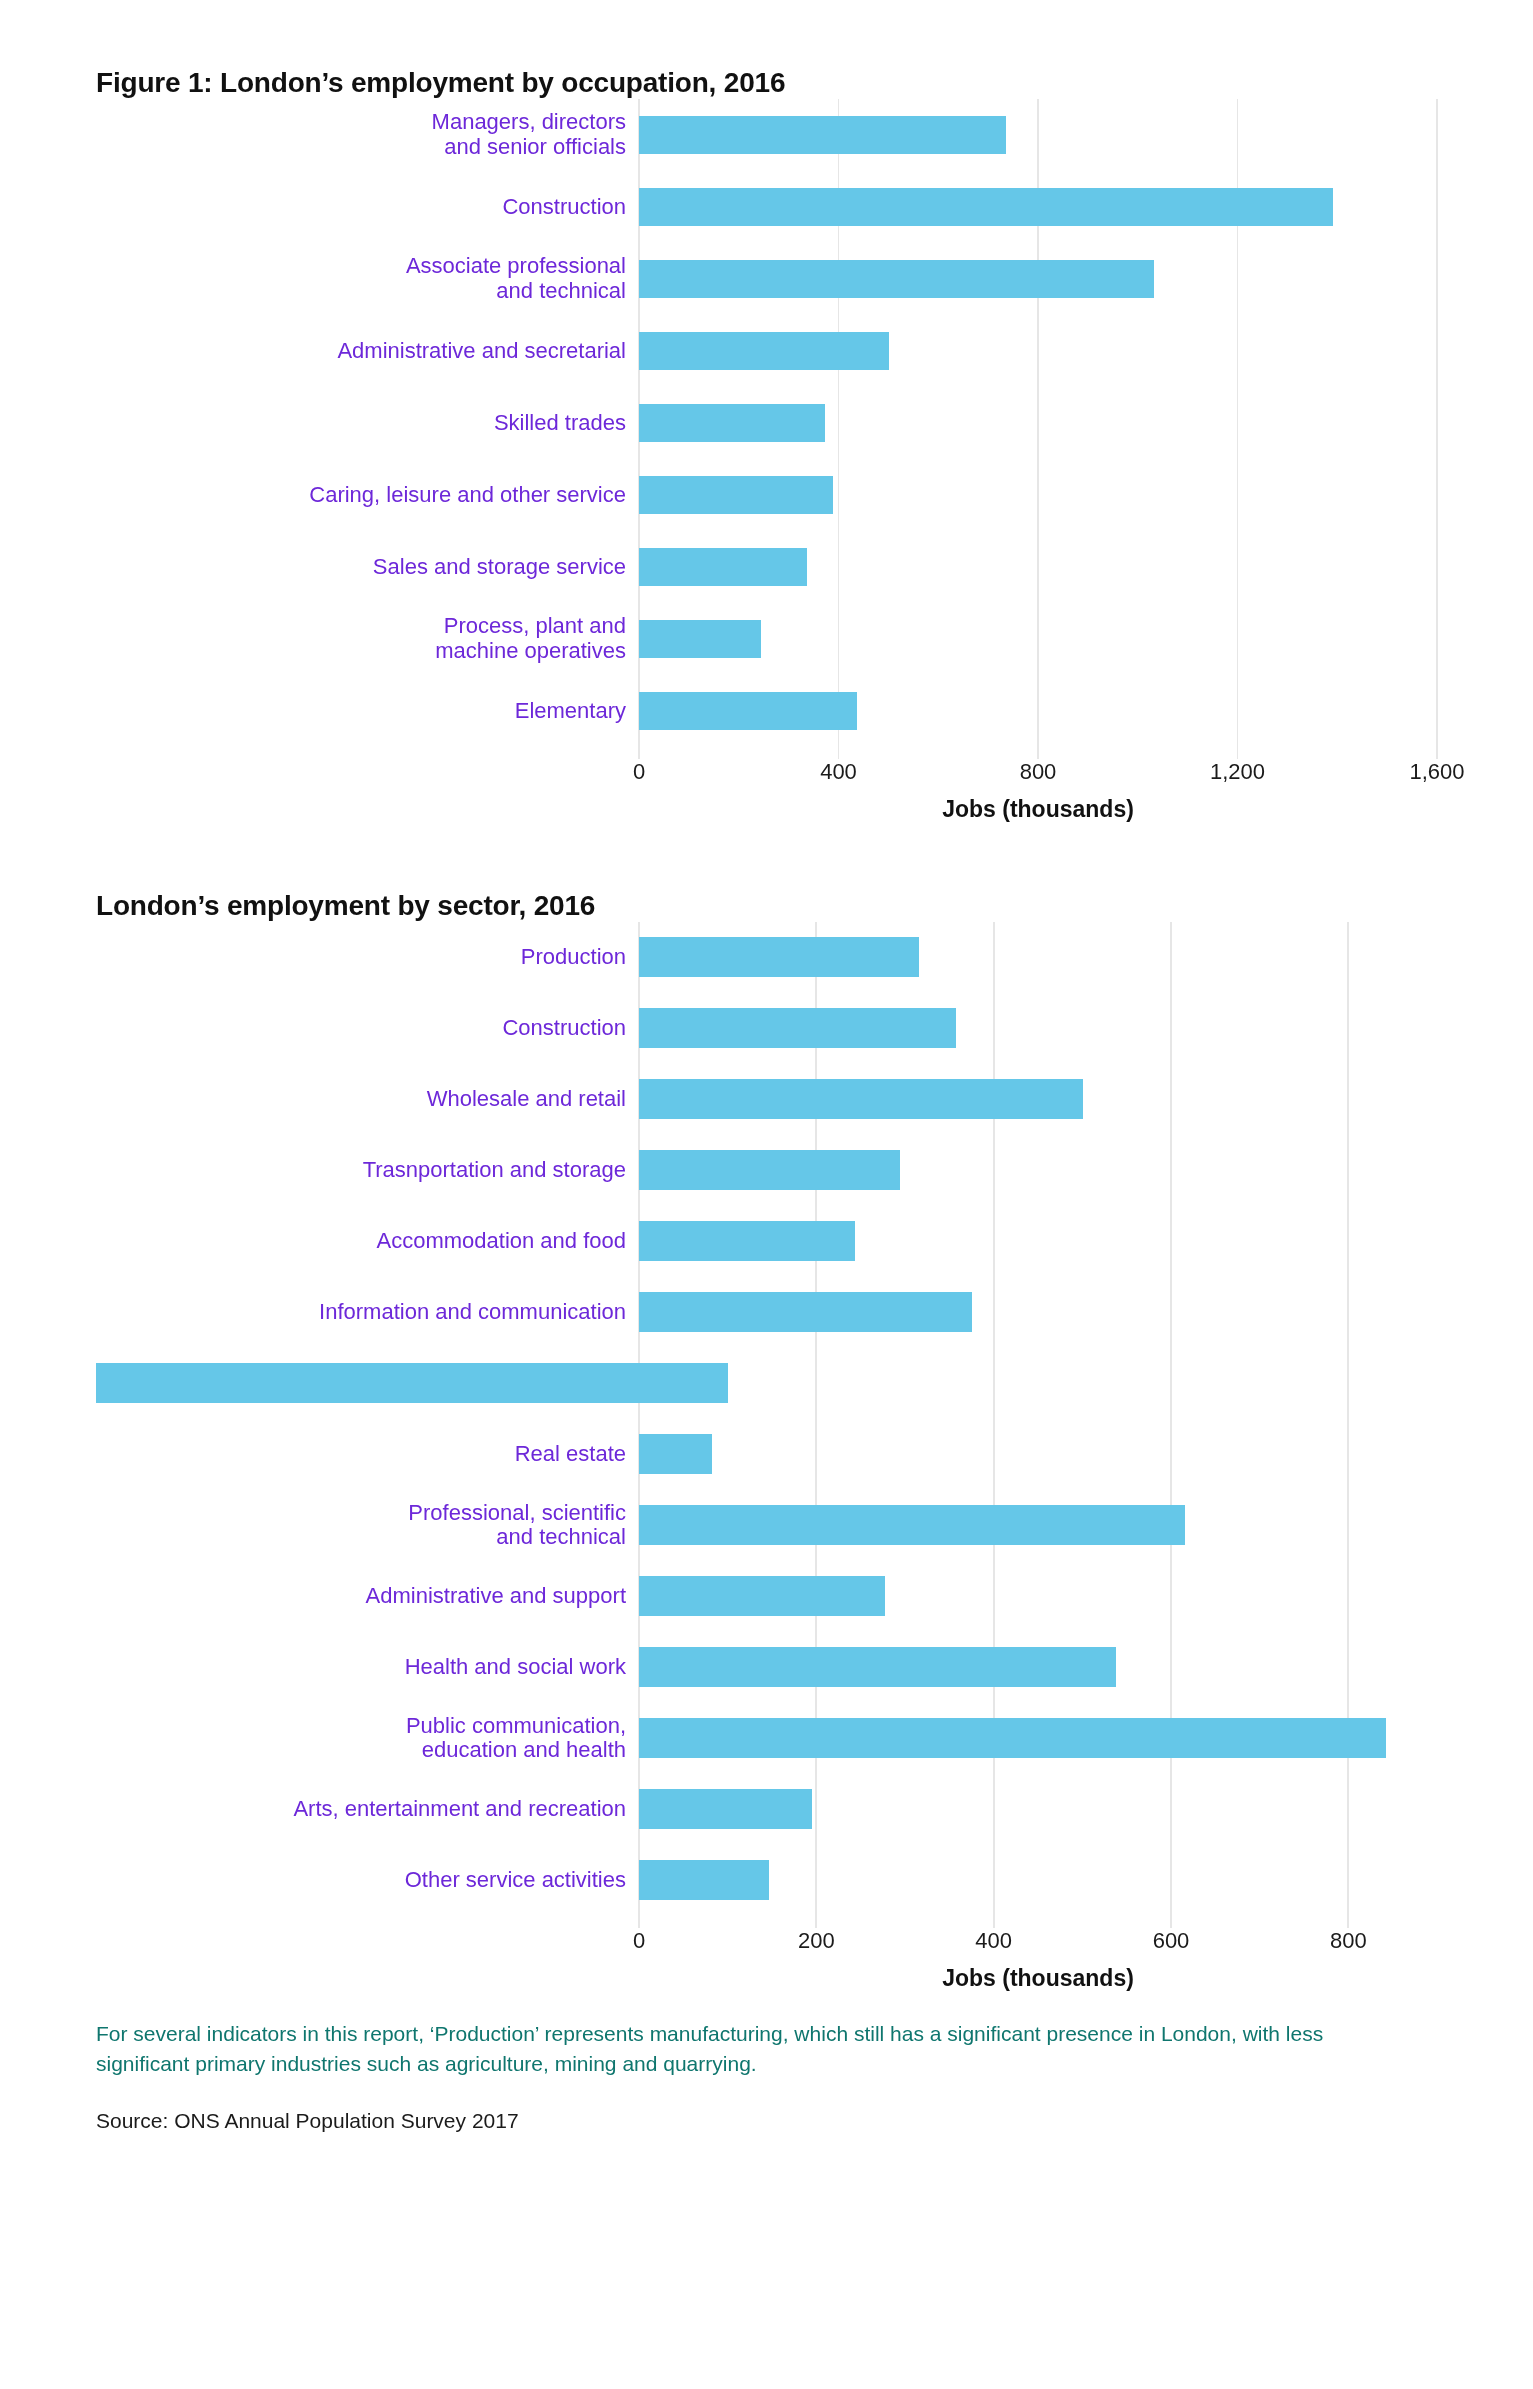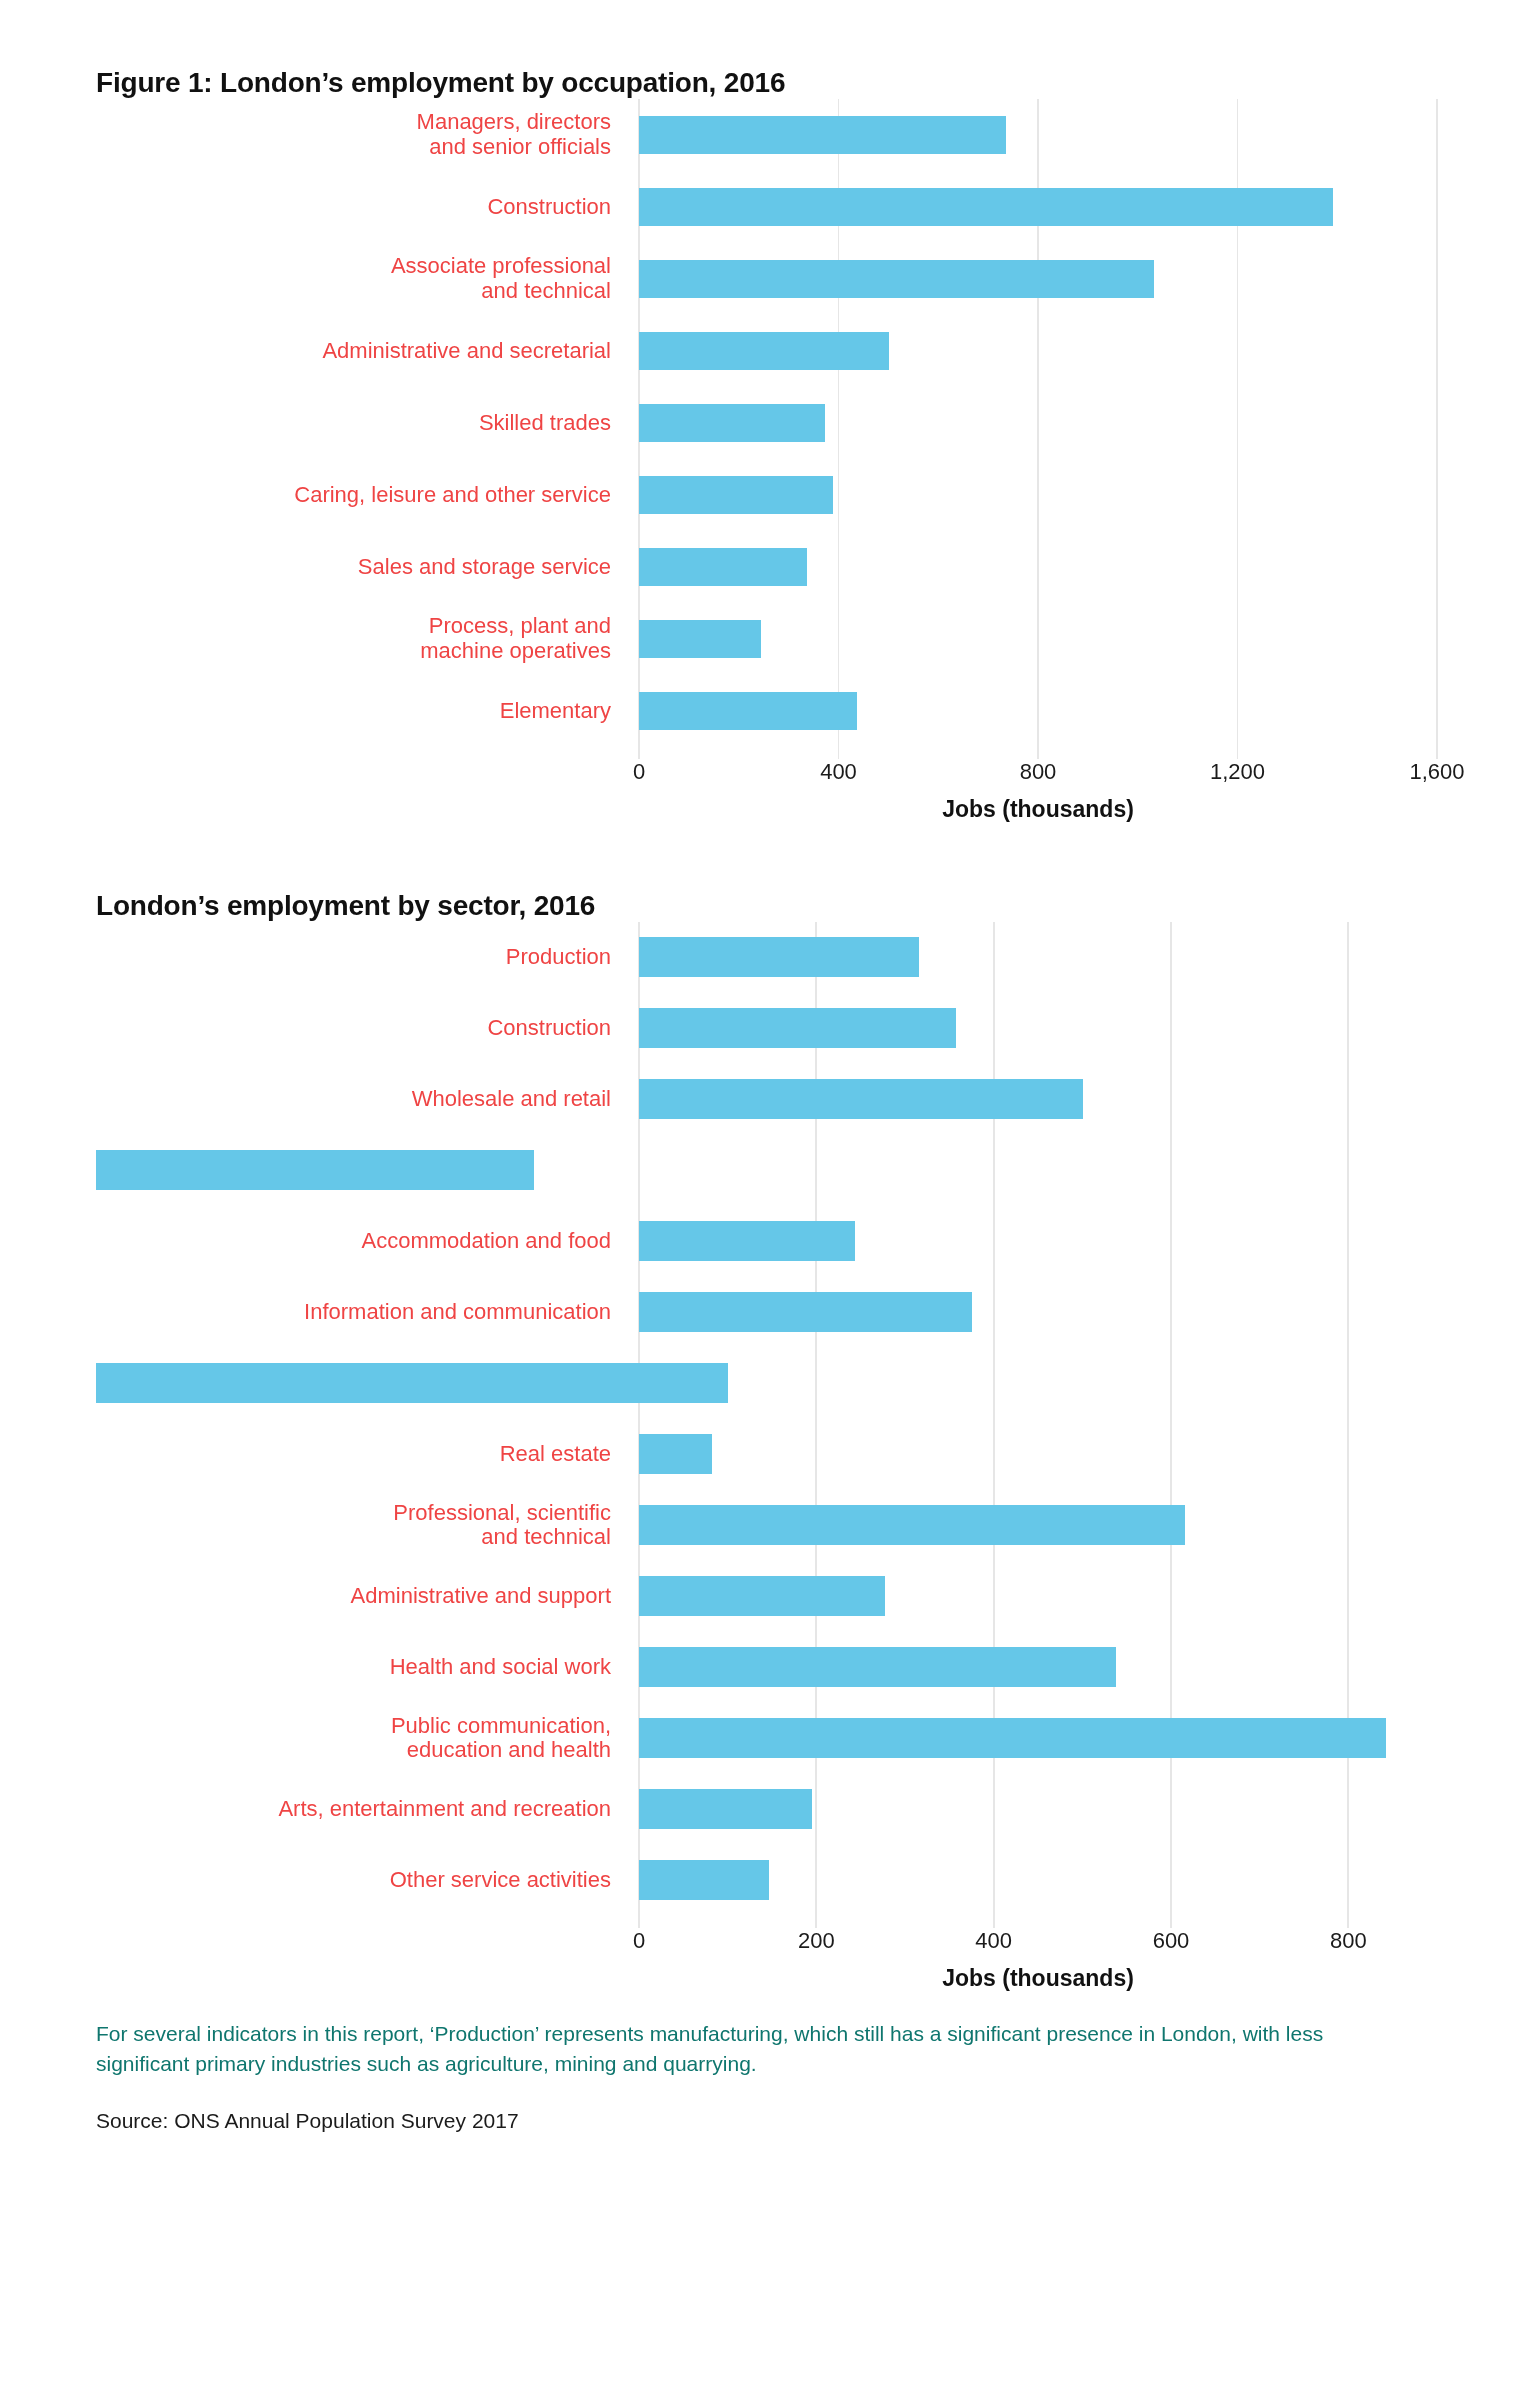--- a/index.html
+++ b/index.html
@@ -29,24 +29,24 @@
   .rows { width: 100%; }
 
   .row {
     display: flex;
     align-items: stretch;
     width: 100%;
   }
   .cat-label {
     flex: 0 0 543px;
     text-align: right;
-    padding-right: 28px;
+    padding-right: 13px;
     font-size: 22px;
     line-height: 1.12;
-    color: #ef4444;
+    color: #6d28d9;
     display: flex;
     align-items: center;
     justify-content: flex-end;
     white-space: pre-line;
   }
   .plot-cell {
     flex: 1 1 auto;
     position: relative;
   }
   .bar {
@@ -231,20 +231,21 @@
             <div class="bar" style="background: rgb(101, 199, 232); width: 39.6667%; height: 40px;"></div>
           </div>
         </div>
         <div class="row" style="height: 71px;">
           <div class="cat-label">Wholesale and retail</div>
           <div class="plot-cell">
             <div class="bar" style="background: rgb(101, 199, 232); width: 55.6667%; height: 40px;"></div>
           </div>
         </div>
         <div class="row" style="height: 71px;">
+          <div class="cat-label">Trasnportation and storage</div>
           <div class="plot-cell">
             <div class="bar" style="background: rgb(101, 199, 232); width: 32.6667%; height: 40px;"></div>
           </div>
         </div>
         <div class="row" style="height: 71px;">
           <div class="cat-label">Accommodation and food</div>
           <div class="plot-cell">
             <div class="bar" style="background: rgb(101, 199, 232); width: 27.1111%; height: 40px;"></div>
           </div>
         </div>

